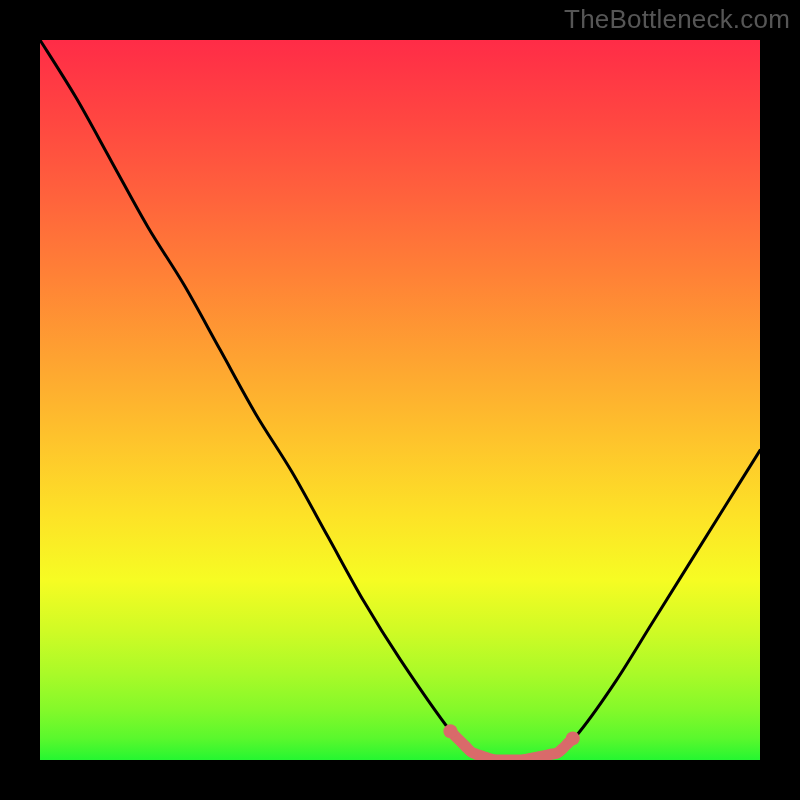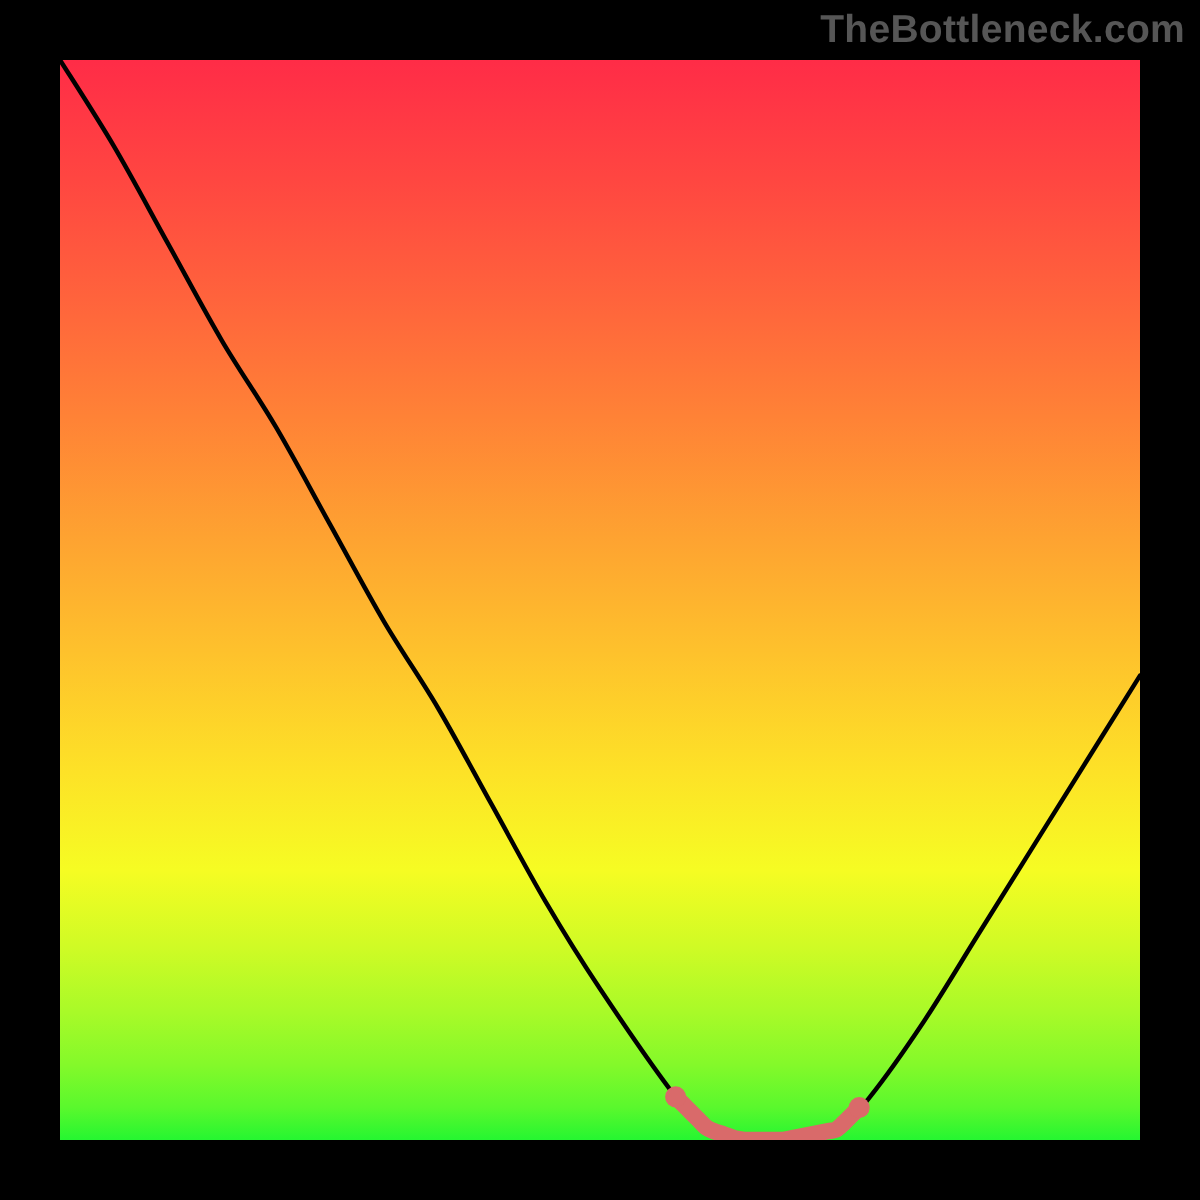--- a/index.html
+++ b/index.html
@@ -16,21 +16,21 @@
     height: 800px;
     background: #000;
   }
   .watermark {
     position: absolute;
     top: 4px;
     right: 10px;
     font-family: Arial, Helvetica, sans-serif;
     font-size: 26px;
     color: #565656;
-    font-weight: 700;
+    font-weight: 400;
     letter-spacing: 0.2px;
   }
   .plot-area {
     position: absolute;
     left: 40px;
     top: 40px;
     width: 720px;
     height: 720px;
   }
   .plot-area svg {

